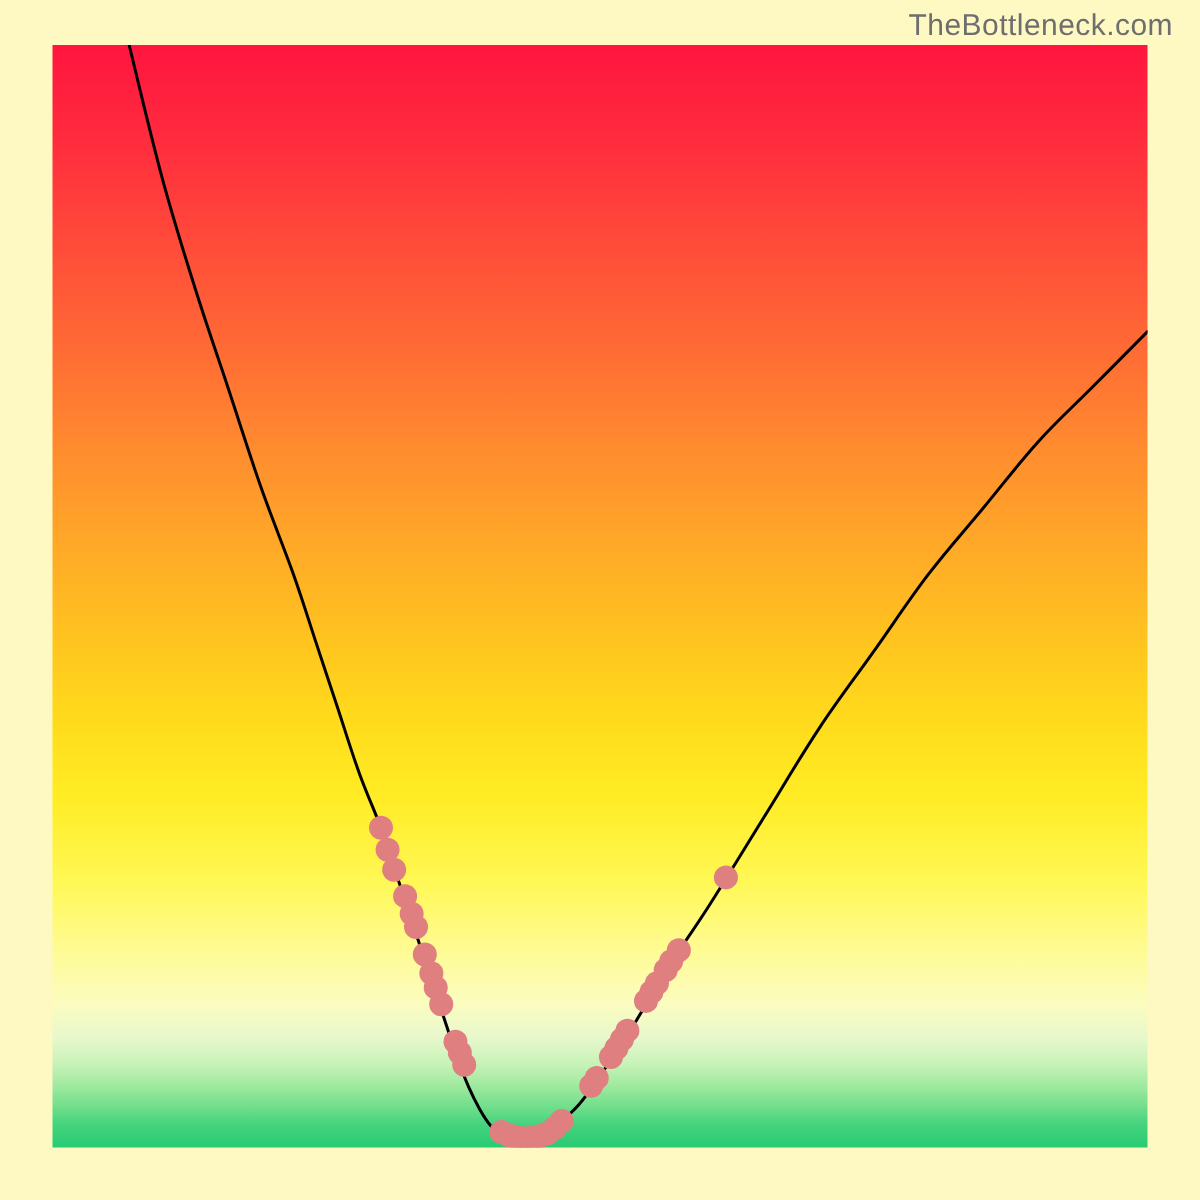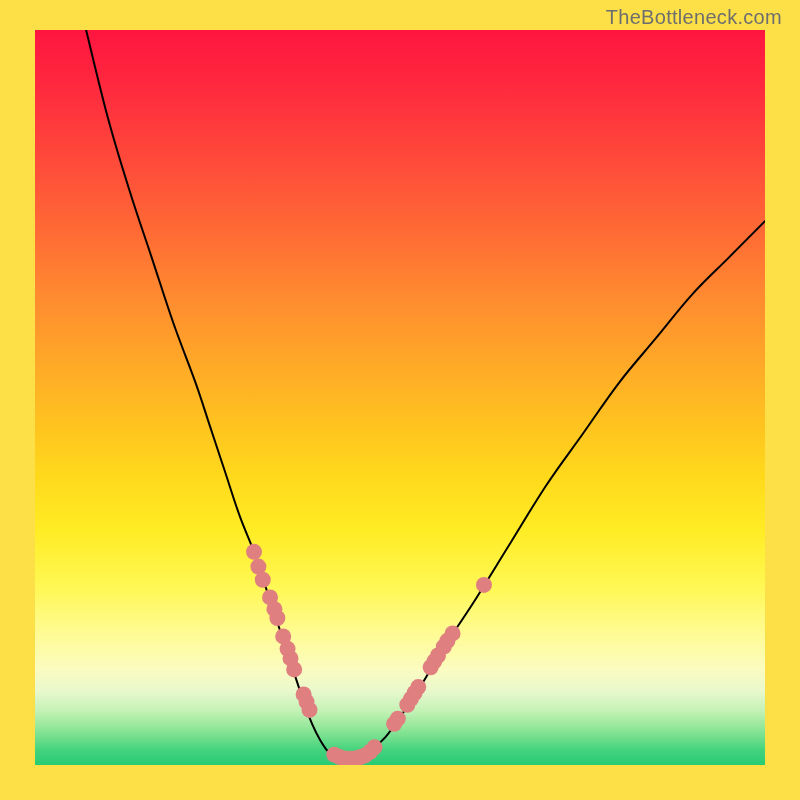--- a/index.html
+++ b/index.html
@@ -10,21 +10,21 @@
     background: #000000;
     overflow: hidden;
     font-family: Arial, Helvetica, sans-serif;
   }
   .frame {
     position: absolute;
     left: 0;
     top: 0;
     width: 800px;
     height: 800px;
-    background: #fde047;
+    background: #fef9c3;
   }
   .plot-area {
     position: absolute;
     left: 35px;
     top: 30px;
     width: 730px;
     height: 735px;
     
     background: linear-gradient(
       to bottom,

